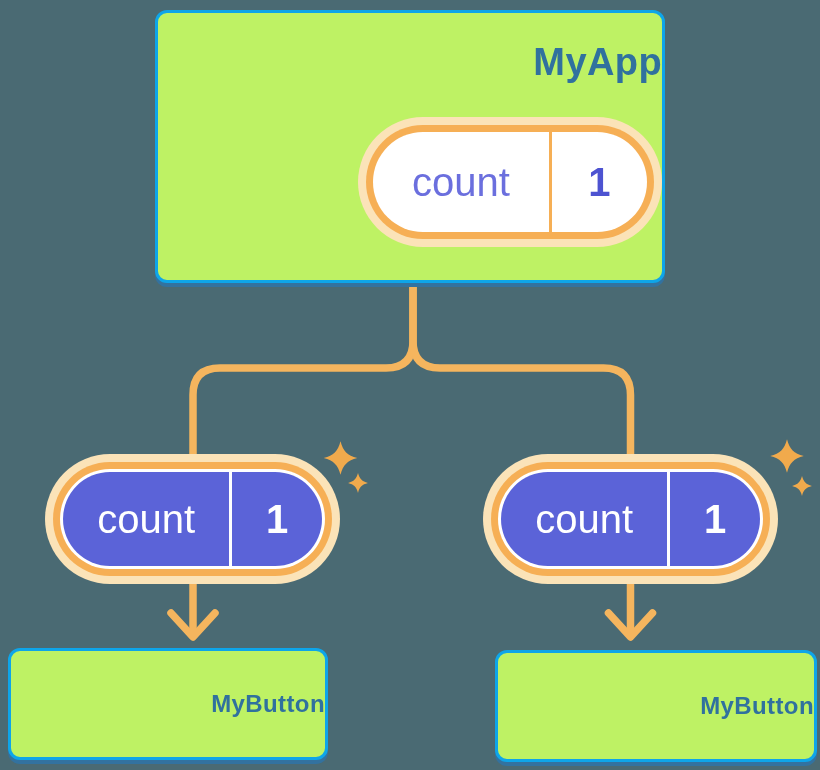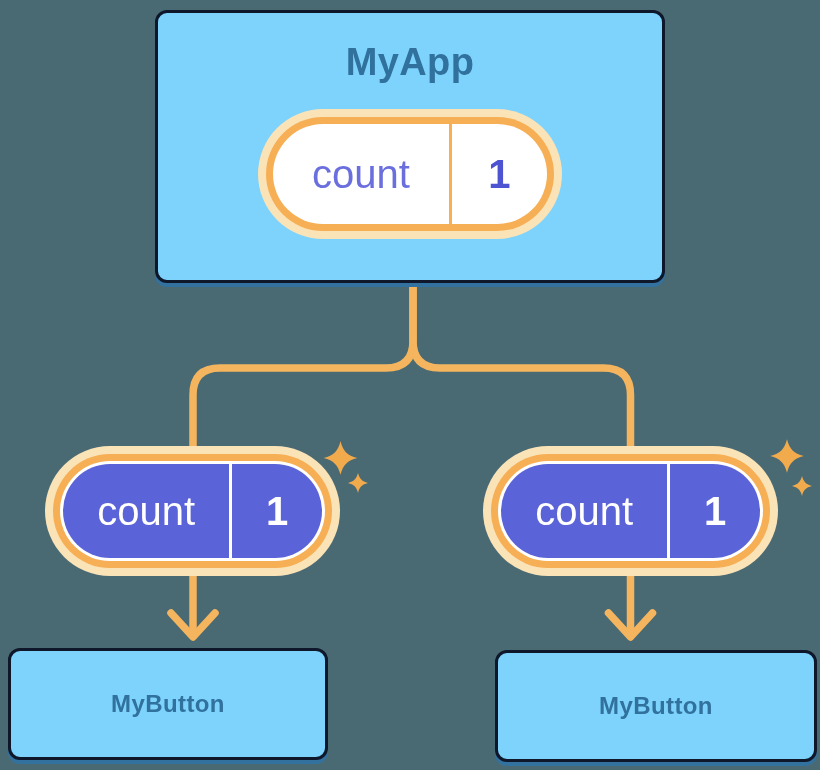--- a/index.html
+++ b/index.html
@@ -6,37 +6,37 @@
   .stage {
     position:relative; width:820px; height:770px; overflow:hidden;
     background:#4A6A73;
     font-family:"Liberation Sans", sans-serif;
   }
   .connectors { position:absolute; left:0; top:0; z-index:1; }
 
   
   .card {
     position:absolute; z-index:2; box-sizing:border-box;
-    background:#7dd3fc; border:3px solid #0f172a; border-radius:12px;
+    background:#bef264; border:3px solid #0ea5e9; border-radius:12px;
     box-shadow:0 4px 0 0 #33729F;
-    display:flex; flex-direction:column; align-items:center;
+    display:flex; flex-direction:column; align-items:flex-end;
   }
   .card--root  { left:155px; top:10px;  width:510px; height:273px; padding-top:28px; }
   .card--btn-l { left:8px;   top:648px; width:320px; height:112px; justify-content:center; }
   .card--btn-r { left:495px; top:650px; width:322px; height:112px; justify-content:center; }
   .card-title  { font-size:38px; font-weight:700; line-height:42px; color:#30719E; letter-spacing:0.4px; }
   .card--btn-l .card-title, .card--btn-r .card-title { font-size:24px; line-height:38px; }
 
   
   .pill { box-sizing:border-box; z-index:2; }
   .pill--root { position:relative; width:304px; height:130px; margin-top:26px; }
   .pill--abs  { position:absolute; width:295px; height:130px; top:446px; }
   .pill--left  { left:45px; }
   .pill--right { left:483px; }
-  .pill-halo { box-sizing:border-box; width:100%; height:100%; background:#FBE3B8; border-radius:999px; padding:8px; }
+  .pill-halo { box-sizing:border-box; width:100%; height:100%; background:#FBE3B8; border-radius:999px; padding:8px;margin-top:8px; }
   .pill-ring { box-sizing:border-box; width:100%; height:100%; background:#F6AF55; border-radius:999px; padding:7px; }
   .pill-skin { box-sizing:border-box; width:100%; height:100%; background:#FFFFFF; border-radius:999px; display:flex; overflow:hidden; }
   .pill--dark .pill-skin { padding:3px; }
   .pill-core { box-sizing:border-box; flex:1; display:flex; overflow:hidden; border-radius:999px; background:#5B63D8; }
   .cell { display:flex; align-items:center; justify-content:center; }
   .cell--name  { flex:1.85; font-size:40px; }
   .cell--value { flex:1;    font-size:40px; font-weight:700; }
   .divider { width:3px; }
   .pill--light .cell--name  { color:#6B6FDE; }
   .pill--light .cell--value { color:#4D53D1; }

